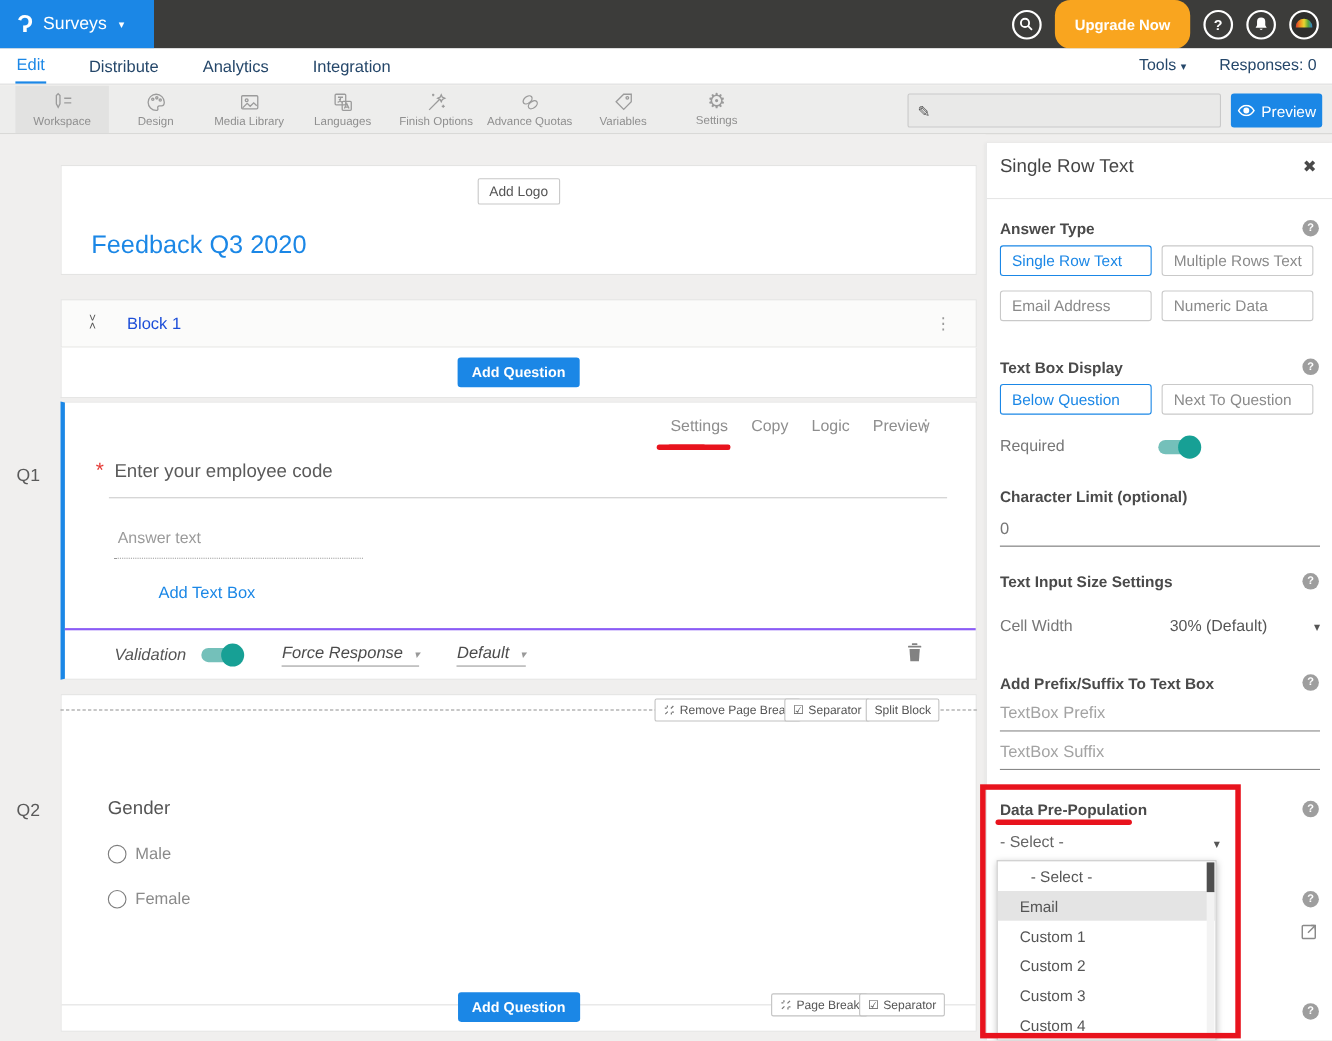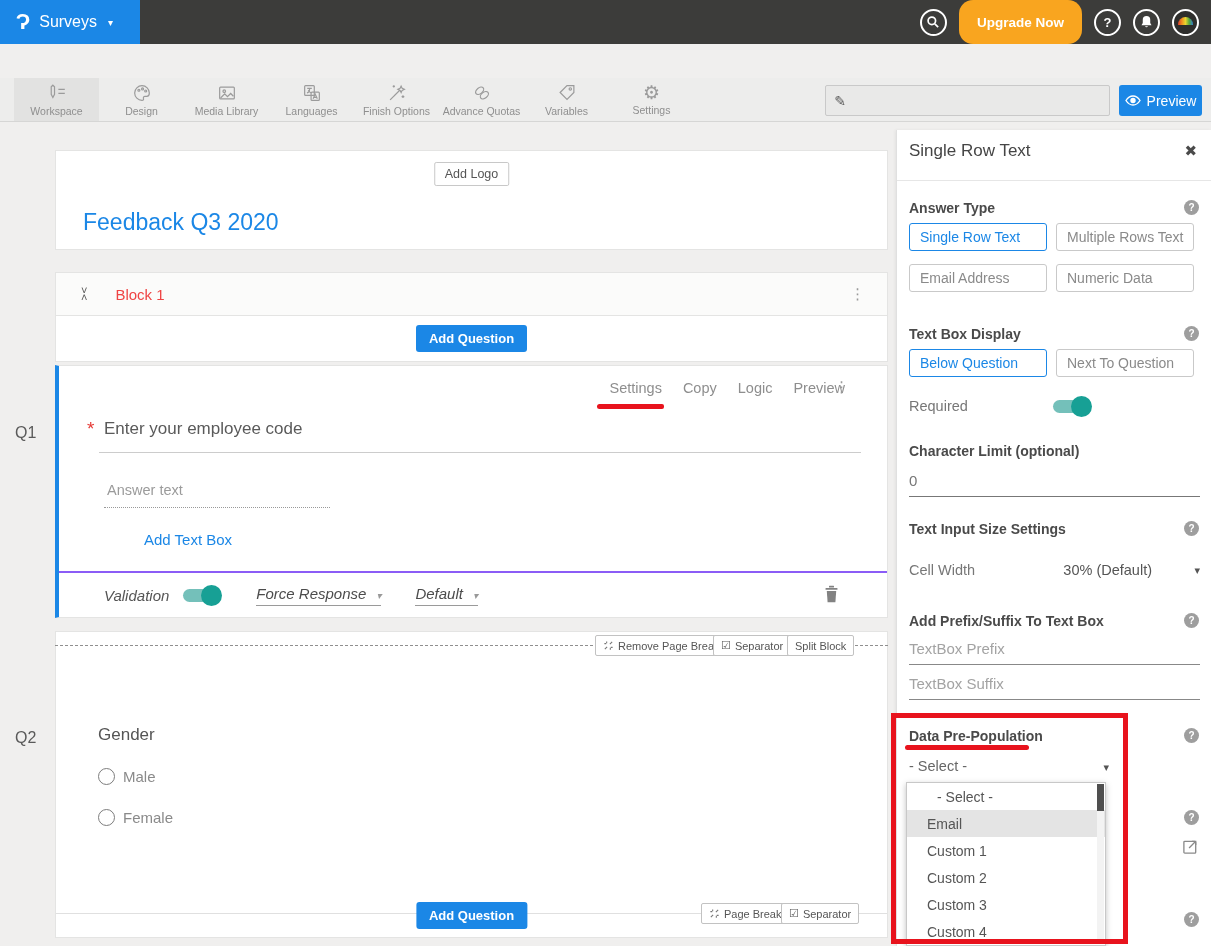--- a/index.html
+++ b/index.html
@@ -46,21 +46,21 @@
 
   
   .main { position:absolute; left:0; top:122px; width:896px; height:824px; background:#f0efee; }
   .qlabel { position:absolute; font-size:16px; color:#5a5a5a; }
   .card { position:absolute; left:55px; width:833px; background:#fff; border:1px solid #e4e4e3; }
   .title-card { top:28px; height:100px; }
   .add-logo-btn { position:absolute; left:50%; transform:translateX(-50%); top:11px; background:#fff; border:1px solid #c8c8c8; border-radius:2px; font-size:12.5px; color:#555; padding:4px 10px; cursor:pointer; }
   .survey-title { position:absolute; left:27px; top:58px; font-size:23px; color:#1b87e6; cursor:text; }
   .block-header { top:150px; height:44px; background:#fbfbfa; display:flex; align-items:center; }
   .collapse-icon { margin-left:25px; display:flex; flex-direction:column; line-height:7px; color:#555; font-size:11px; cursor:pointer; }
-  .block-name { margin-left:28px; font-size:15px; color:#ef4444; }
+  .block-name { margin-left:28px; font-size:15px; color:#1d4ed8; }
   .kebab { margin-left:auto; margin-right:22px; color:#9a9a9a; font-size:15px; letter-spacing:0; cursor:pointer; }
   .addq-row { top:194px; height:46px; border-top:none; display:flex; align-items:center; justify-content:center; }
   .btn-primary { background:#1b87e6; color:#fff; font-weight:bold; font-size:13px; border:none; border-radius:3px; padding:6px 13px; cursor:pointer; }
   .q1-card { top:243px; height:253px; border-left:4px solid #1b87e6; }
   .q-tabs { position:absolute; right:42px; top:14px; display:flex; gap:21px; }
   .q-tab { font-size:14.5px; color:#8e8e8e; cursor:pointer; position:relative; }
   .q-tab.active::after { content:""; position:absolute; left:-2px; right:-2px; top:24px; height:5px; background:#e8131d; border-radius:2px; }
   .q1-kebab { position:absolute; right:16px; top:12px; }
   .req-star { position:absolute; left:28px; top:52px; color:#e53935; font-size:19px; }
   .q-text { position:absolute; left:45px; top:53px; font-size:17px; color:#5a5a5a; cursor:text; }
@@ -150,20 +150,30 @@
       <div class="circle-btn">
         <svg width="13" height="14" viewBox="0 0 16 17" fill="#fff">
             <path d="M8 1a4.6 4.6 0 0 0-4.6 4.6v4.2L1.8 12.4h12.4l-1.6-2.6V5.6A4.6 4.6 0 0 0 8 1z"></path>
             <path d="M6.2 13.6a1.9 1.9 0 0 0 3.6 0z"></path>
           </svg>
       </div>
       <div class="avatar"></div>
     </div>
   </header>
 
+  <nav class="navtabs">
+    <span class="navtab active">Edit</span>
+    <span class="navtab">Distribute</span>
+    <span class="navtab">Analytics</span>
+    <span class="navtab">Integration</span>
+    <div class="nav-right">
+      <span class="tools-link"><span>Tools</span> <span class="caret">▾</span></span>
+      <span class="responses-label">Responses: 0</span>
+    </div>
+  </nav>
 
   <div class="toolbar">
     <div class="tool-item selected">
       <svg width="22" height="22" viewBox="0 0 24 24">
           <path d="M7.5 3.5l1.8 1.8v8.2l-1.8 3.4-1.8-3.4V5.3z"></path>
           <path d="M13.5 8h7M13.5 12.5h7"></path>
         </svg>
       <span class="tool-label">Workspace</span>
     </div>
     <div class="tool-item">

